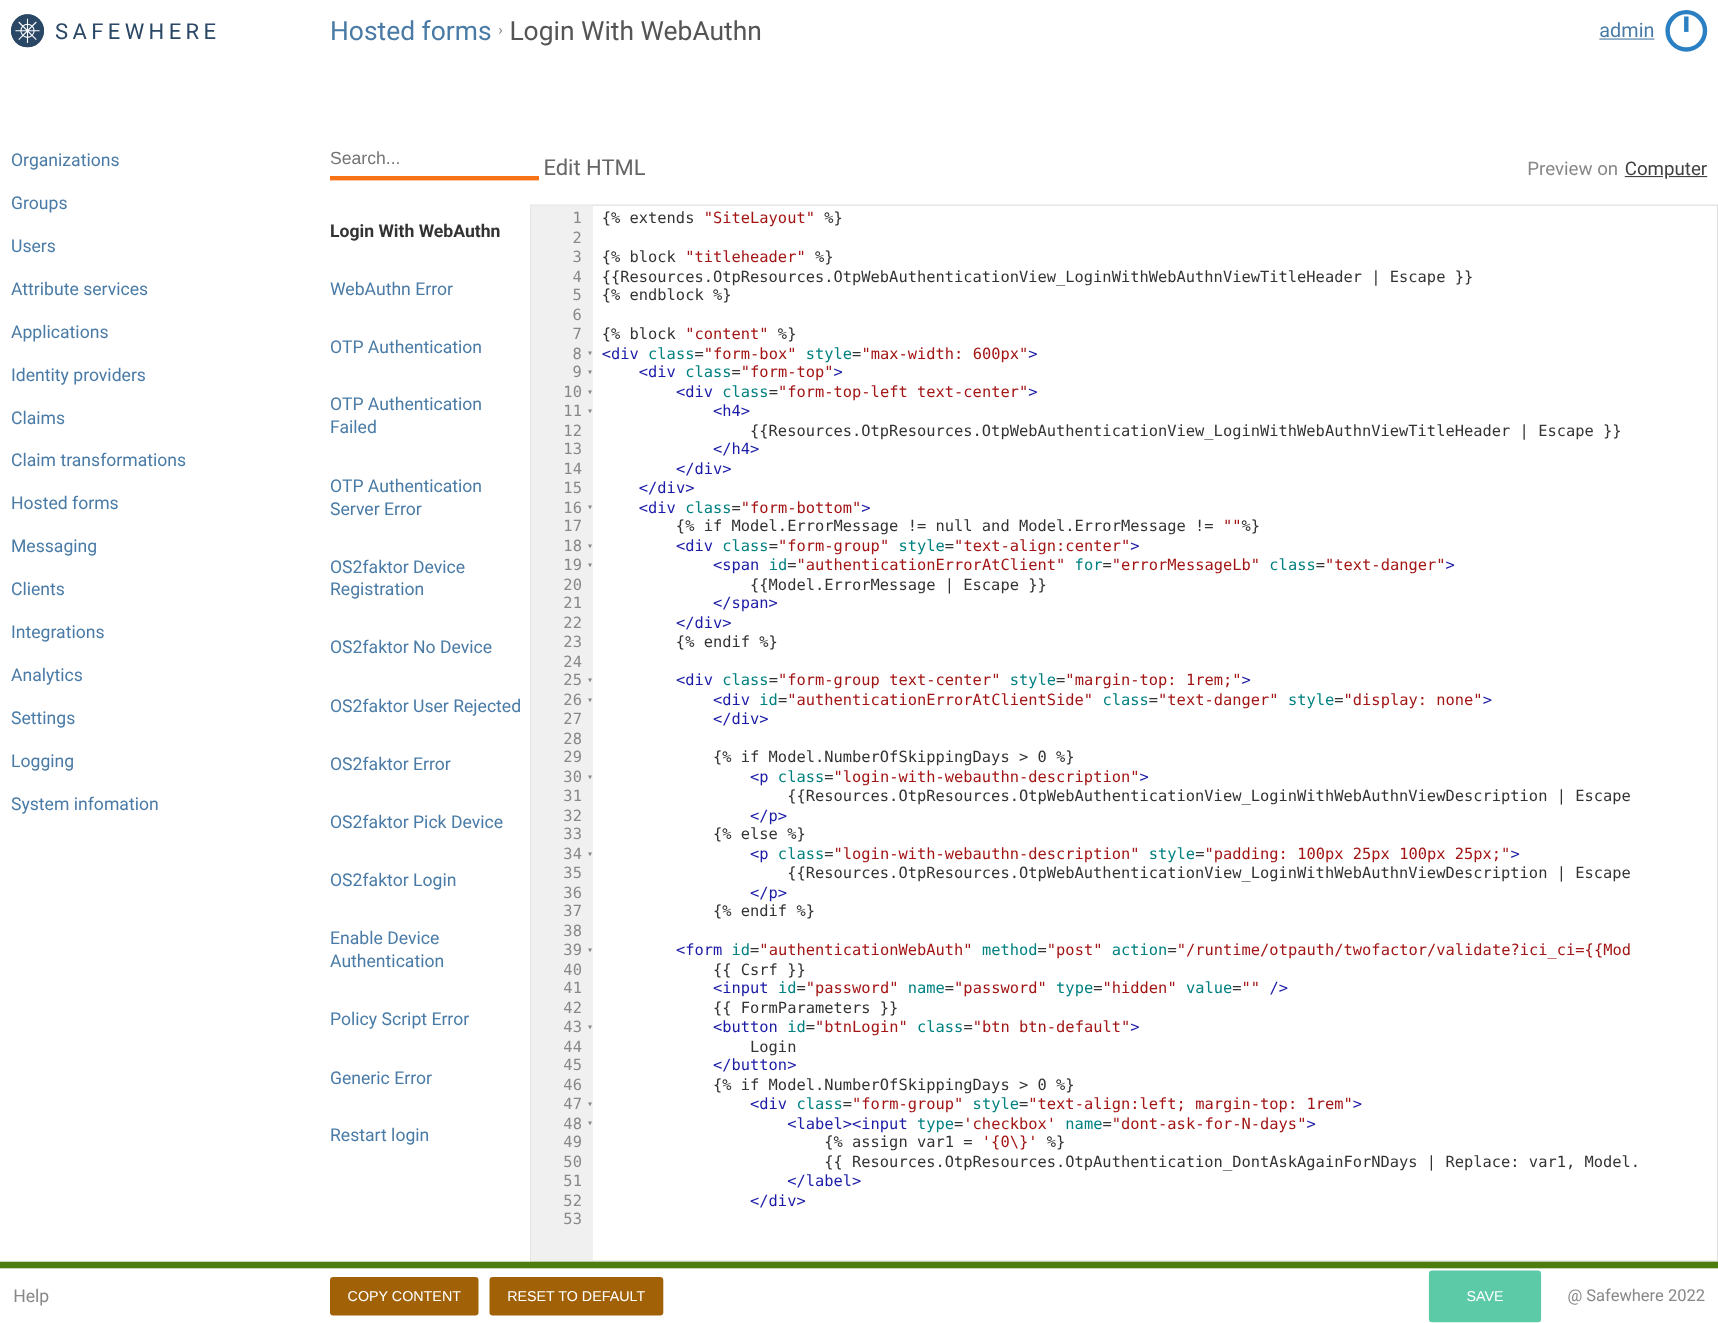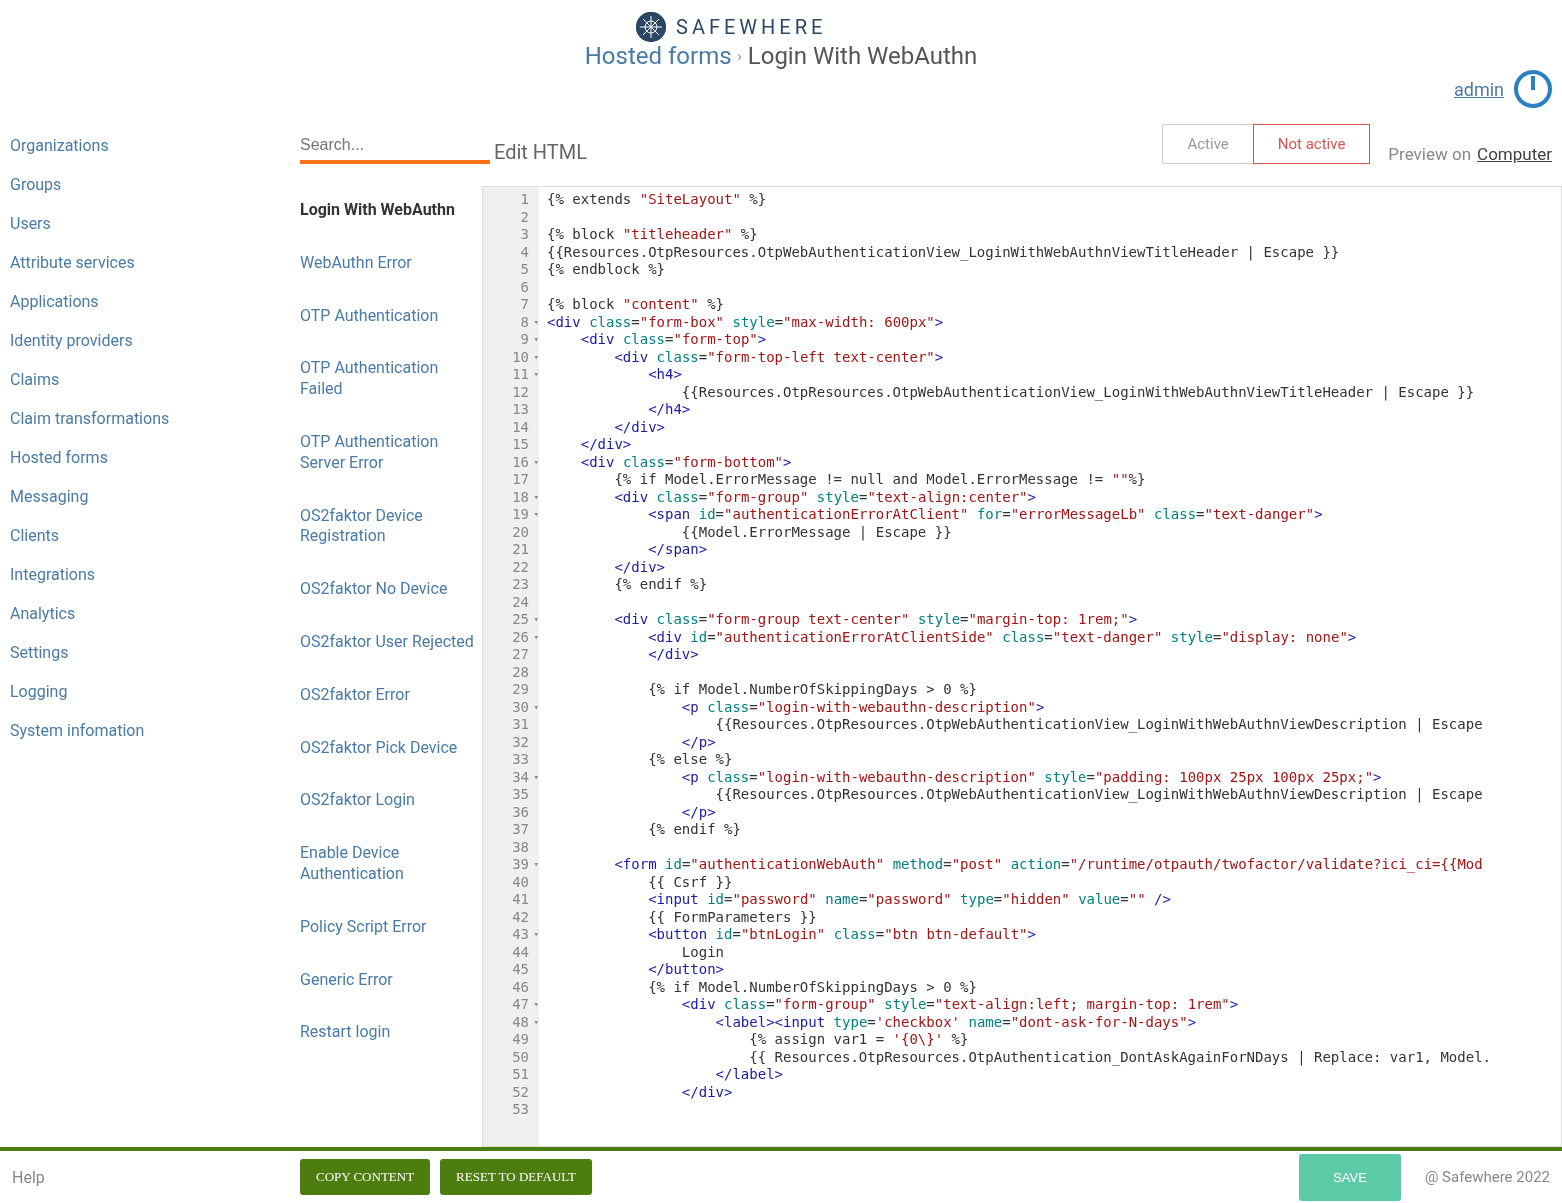--- a/index.html
+++ b/index.html
@@ -11,21 +11,20 @@
     width: 1562px;
     height: 1203px;
     overflow: hidden;
     position: relative;
   }
   .header {
     display: flex;
     align-items: center;
     padding: 12px 10px 12px 10px;
     height: 56px;
-    flex-direction: column;
   }
   .logo-area {
     display: flex;
     align-items: center;
     width: 290px;
   }
   .logo-icon {
     width: 30px; height: 30px;
     background: #2a4765;
     border-radius: 50%;
@@ -212,36 +211,36 @@
   .code::-webkit-scrollbar-track { background: #f1f1f1; }
   .code::-webkit-scrollbar-thumb { background: #c1c1c1; }
   .t-tag  { color: #1a1aa6; }
   .t-attr { color: #008080; }
   .t-str  { color: #a31515; }
 
   .footer {
     position: absolute;
     bottom: 0; left: 0; right: 0;
     height: 56px;
-    border-top: 4px solid #4d7c0f;
+    border-top: 6px solid #4d7c0f;
     display: flex;
     align-items: center;
     padding: 0 12px;
   }
   .help-link { color: #888; font-size: 16px; width: 288px; }
   .btn {
     border: none;
     padding: 10px 16px;
     font-size: 13px;
     color: #fff;
     border-radius: 3px;
     cursor: pointer;
     font-weight: 500;
   }
-  .btn-gray { background: #4d7c0f; margin-right: 10px; font-family: Liberation Serif, serif; }
+  .btn-gray { background: #a16207; margin-right: 10px; }
   .btn-green { background: #5cc9a7; padding: 16px 34px; margin-left: auto; }
   .copyright { color: #888; font-size: 15px; margin-left: 24px; }
 </style>
 </head>
 <body>
 
 <div class="header">
   <div class="logo-area">
     <div class="logo-icon">
       <svg viewBox="0 0 30 30">
@@ -289,24 +288,20 @@
       <a href="#">System infomation</a>
     </div>
 
   <div class="content">
 
     <div class="toolbar">
       <div class="search-wrap">
         <input class="search-input" placeholder="Search..." style="">
       </div>
       <div class="edit-label">Edit HTML</div>
-      <div class="seg-group">
-        <div class="seg active-tab">Active</div>
-        <div class="seg not-active-tab">Not active</div>
-      </div>
       <span class="preview-label">Preview on</span>
       <a class="preview-link">Computer</a>
     </div>
 
     <div class="panels">
 
       <div class="forms-list-wrap">
         <div class="forms-scroll" id="forms-scroll">
             <a class="form-item selected" href="#">Login With WebAuthn</a>
             <a class="form-item" href="#">WebAuthn Error</a>

